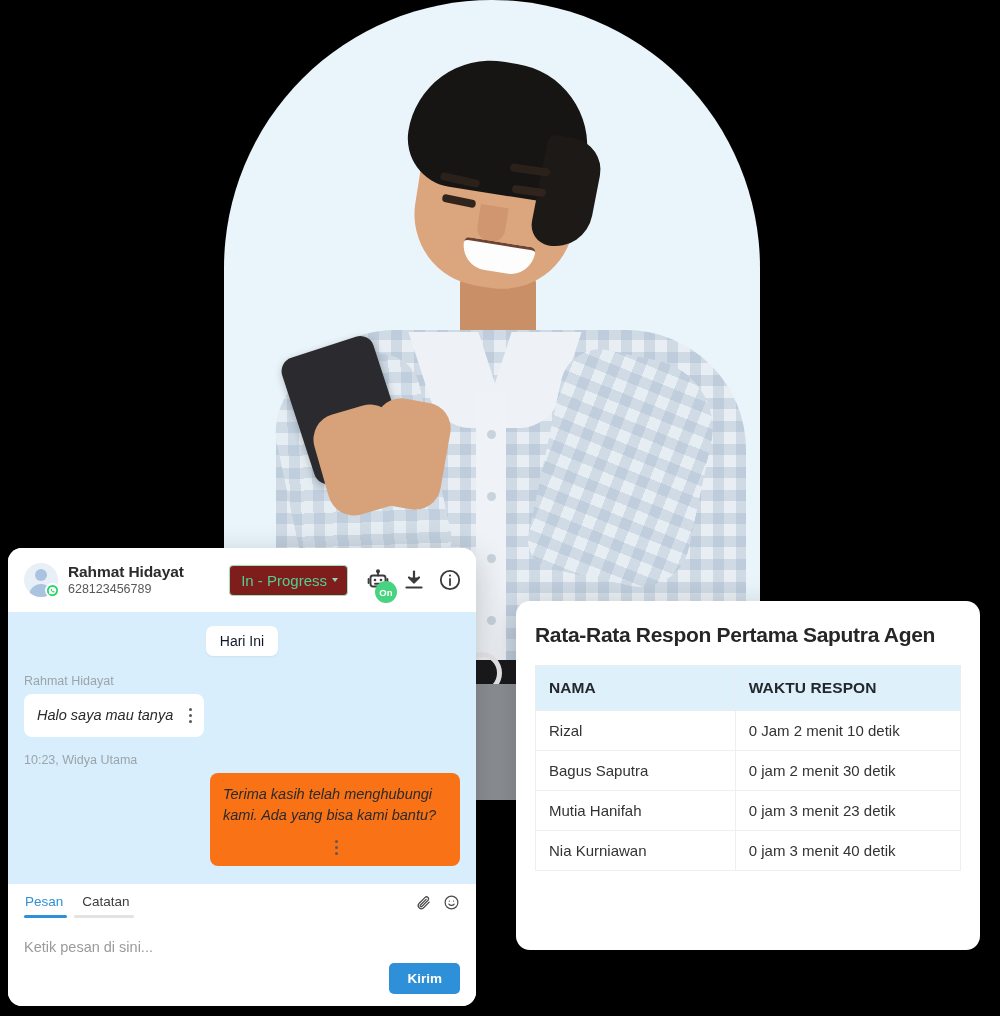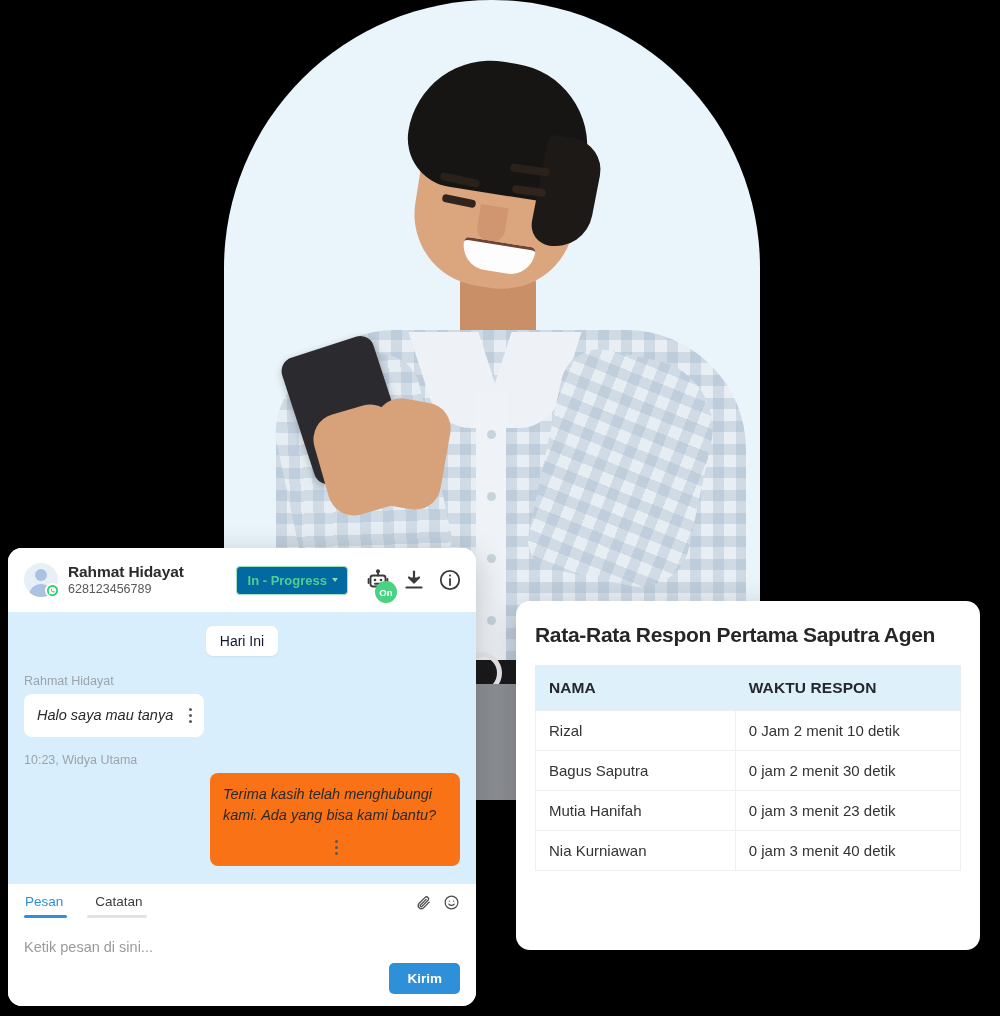--- a/index.html
+++ b/index.html
@@ -203,26 +203,25 @@
     font-size: 15.5px; font-weight: 700; color: #2b2b2b;
     letter-spacing: -0.1px; line-height: 1.25;
   }
   .contact-phone { font-size: 12.5px; color: #57585a; line-height: 1.4; }
 
   .status-pill {
     flex: none;
     border: 1px solid #9fe0bd;
     border-radius: 4px;
     color: #4fcf92;
-    font-size: 13px;
+    font-size: 15px;
     padding: 6px 9px 6px 11px;
     display: flex; align-items: center; gap: 5px;
-    background: #0369a1;
+    background: #7f1d1d;
     white-space: nowrap;
-    font-weight: bold;
   }
   .pill-caret {
     width: 0; height: 0; border-left: 3.5px solid transparent;
     border-right: 3.5px solid transparent; border-top: 4px solid #8fd9b4;
   }
 
   .hdr-icons { display: flex; align-items: flex-end; gap: 12px; flex: none; margin-left: 8px; }
   .hdr-icon { position: relative; width: 24px; height: 24px; color: #3b3b3d; }
   .hdr-icon svg { width: 24px; height: 24px; display: block; }
   .on-badge {
@@ -270,21 +269,21 @@
   .kebab i { width: 3px; height: 3px; border-radius: 50%; background: #5a5a5a; display: block; }
 
   
   .composer {
     flex: none; background: #fff;
     padding: 10px 16px 12px 16px;
     height: 122px;
     display: flex; flex-direction: column;
   }
   .composer-top { display: flex; align-items: flex-start; }
-  .tabs { display: flex; gap: 14px; }
+  .tabs { display: flex; gap: 1px; }
   .tab { font-size: 13.5px; padding: 0 6px 7px 0; cursor: pointer; }
   .tab-label { display: block; padding: 0 4px 6px 1px; }
   .tab.active .tab-label { color: #2e90d8; }
   .tab.inactive .tab-label { color: #3c3c3c; padding-left: 8px; }
   .tab-underline { height: 3px; border-radius: 2px; }
   .tab.active .tab-underline { background: #2e90d8; }
   .tab.inactive .tab-underline { background: #e3e3e3; }
 
   .composer-actions { margin-left: auto; display: flex; gap: 11px; align-items: center; }
   .composer-actions svg { width: 17px; height: 17px; display: block; color: #4a4a4a; }

